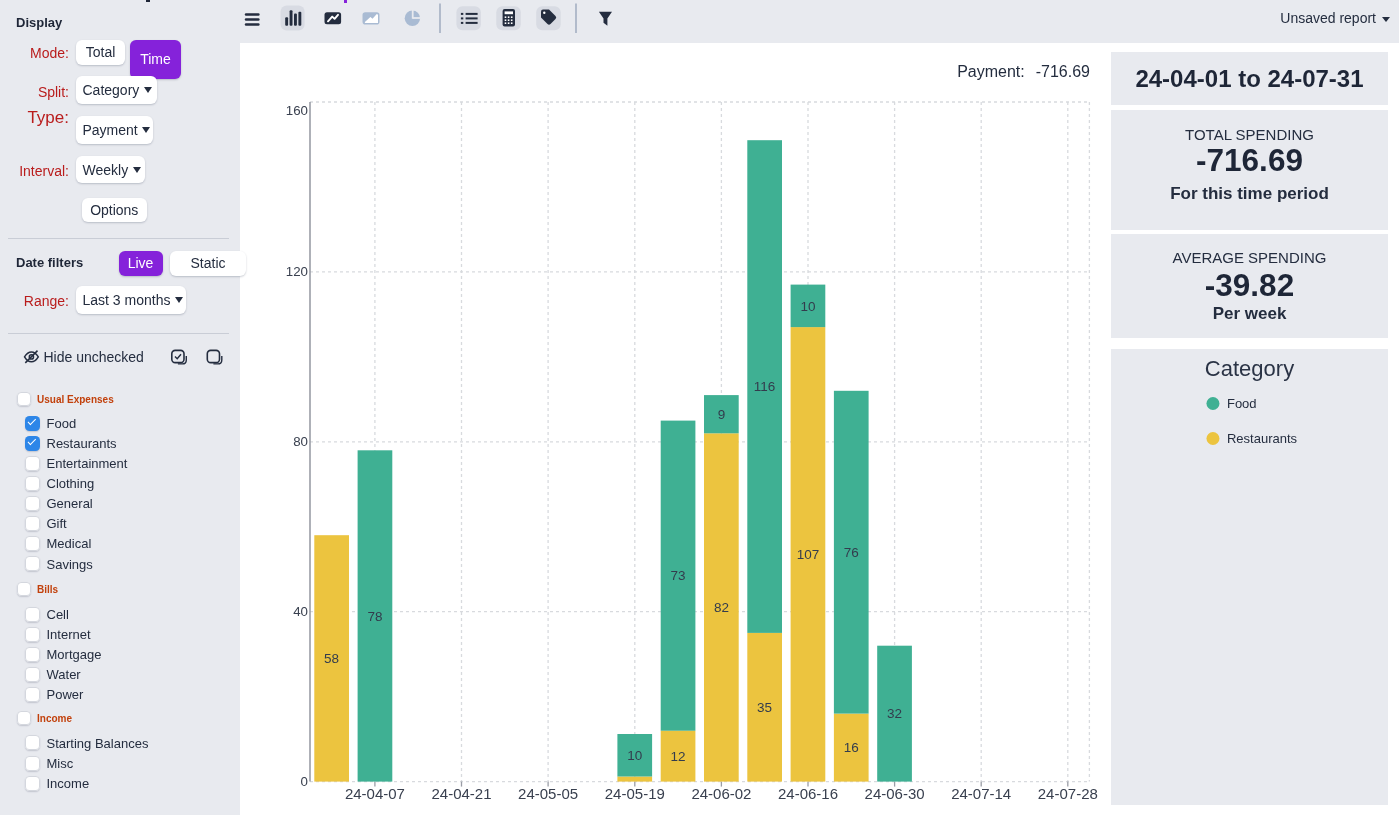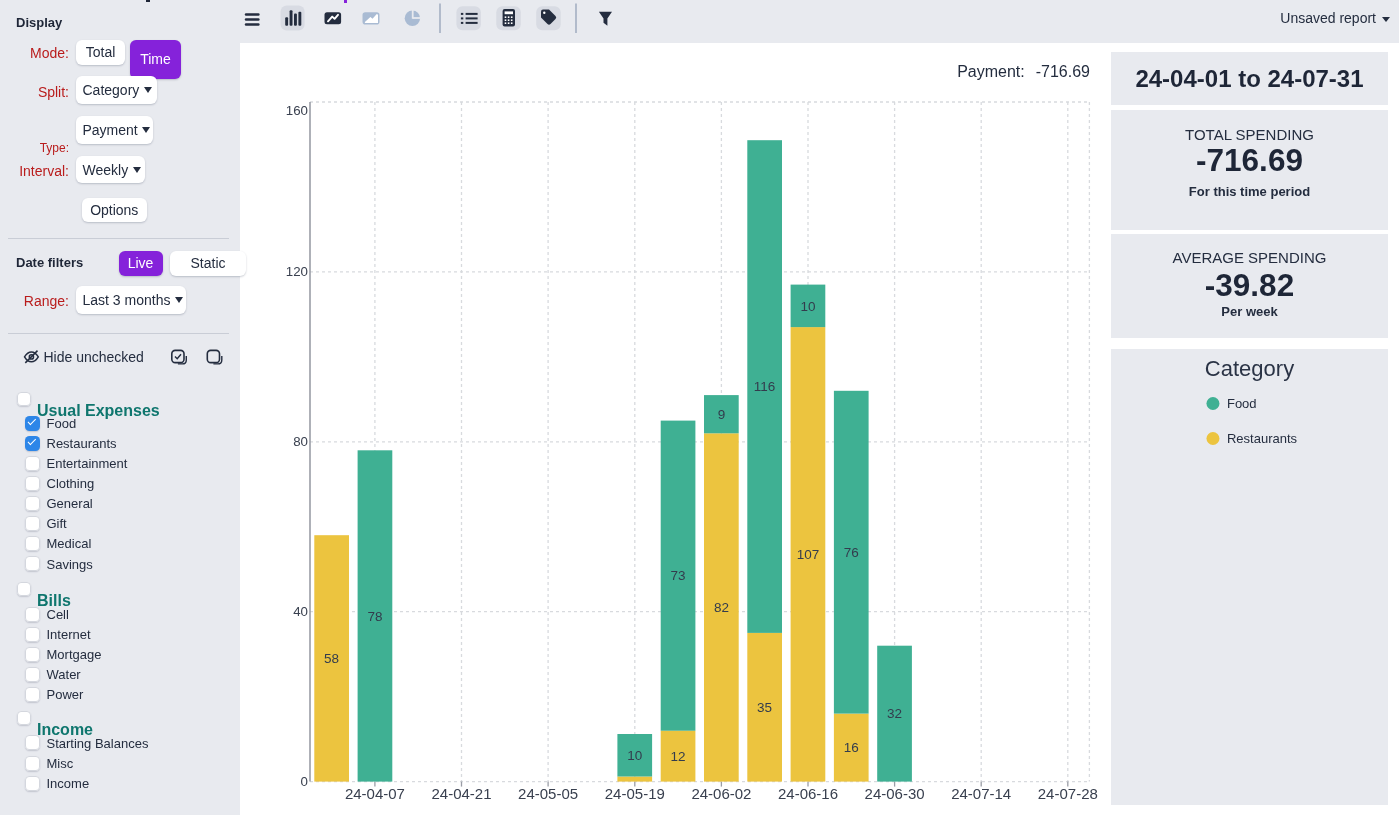--- a/index.html
+++ b/index.html
@@ -17,30 +17,30 @@
   border-top:6.2px solid #242d3f; margin-left:4.5px; }
 .hr { position:absolute; left:8px; width:221px; border-top:1px solid #c9cdd6; }
 .hideu { position:absolute; transform:translateY(-50%); font-size:14px; }
 .cb { position:absolute; width:15px; height:15px; background:#fff; border-radius:4.5px;
   box-shadow:0 0 0 1px #d4d7de inset, 0 1px 1.5px rgba(20,30,60,.18); }
 .cb.hdr { width:14px; height:14px; }
 .cb.on { background:#2d86e8; box-shadow:0 1px 1.5px rgba(20,30,60,.18); }
 .ck { position:absolute; left:3.2px; top:3.5px; width:7.6px; height:4.4px;
   border-left:1.8px solid #fff; border-bottom:1.8px solid #fff; transform:rotate(-45deg); }
 .itxt { position:absolute; transform:translateY(-50%); font-size:13px; }
-.hdrt { font-weight:bold; font-size:16px; color:#0f766e;margin-top:12px; }
+.hdrt { font-weight:bold; font-size:10px; color:#c2410c; }
 #pay { position:absolute; left:840px; top:63px; width:250px; text-align:right; font-size:16px;
   color:#242d3f; }
 #pay b { font-weight:normal; margin-left:11px; }
 .card { position:absolute; left:1111px; width:277px; background:#e8eaef; }
 .c-title { text-align:center; font-weight:bold; font-size:24px; color:#1e2637;
   position:absolute; top:50%; left:0; right:0; transform:translateY(-50%); }
 .c-h { position:absolute; left:0; right:0; text-align:center; font-size:15px; }
 .c-big { position:absolute; left:0; right:0; text-align:center; font-size:31.5px; line-height:31.5px; font-weight:bold; color:#1e2637; }
-.c-sub { position:absolute; left:0; right:0; text-align:center; font-size:13px; font-weight:bold; }
+.c-sub { position:absolute; left:0; right:0; text-align:center; font-size:17px; font-weight:bold; }
 .c-cat { position:absolute; top:7px; left:0; right:0; text-align:center; font-size:22px; color:#2a3345; }
 .leg { position:absolute; top:48.5px; left:50%; transform:translateX(calc(-50% + 2px)); }
 .lrow { display:flex; align-items:center; font-size:13px; height:13px; line-height:13px; white-space:nowrap; }
 .dot { width:13px; height:13px; border-radius:50%; margin-right:8px; flex:0 0 auto; }
 #cut1 { position:absolute; left:146px; top:0; width:4px; height:1.5px; background:#1e2637; }
 #cut2 { position:absolute; left:344px; top:0; width:3px; height:2.5px; background:#8522da; }
 #unsaved { position:absolute; right:9px; top:10px; font-size:14px; color:#242d3f; display:flex; align-items:center; }
 #unsaved .caret { border-left-width:4.5px; border-right-width:4.5px; border-top-width:5px; margin-left:6px; margin-top:2px; }
 </style></head>
 <body>
@@ -93,21 +93,21 @@
 <div id="side">
     <div class="sec" style="left:16px;top:21.6px">Display</div>
     <div class="lab" style="right:171px;top:53.3px;font-size:14px">Mode:</div>
     <div class="btn white" style="left:76px;top:39.8px;width:49px;height:24.9px">Total</div>
     <div class="btn purple" style="left:130px;top:39.8px;width:51px;height:39px">Time</div>
     <div class="lab" style="right:171px;top:92.0px;font-size:14px">Split:</div>
     <div class="btn white dd" style="left:76px;top:76.3px;width:81px;height:27.6px">
       <span>Category</span>
       <span class="caret" style="border-top-color:#242d3f"></span>
     </div>
-    <div class="lab" style="right:171px;top:148px;font-size:12px">Type:</div>
+    <div class="lab" style="right:171px;top:118px;font-size:17px">Type:</div>
     <div class="btn white dd" style="left:76px;top:116.2px;width:77px;height:27.6px">
       <span>Payment</span>
       <span class="caret" style="border-top-color:#242d3f"></span>
     </div>
     <div class="lab" style="right:171px;top:171.0px;font-size:14px">Interval:</div>
     <div class="btn white dd" style="left:76px;top:155.8px;width:68.5px;height:27.6px">
       <span>Weekly</span>
       <span class="caret" style="border-top-color:#242d3f"></span>
     </div>
     <div class="btn white" style="left:82px;top:197.5px;width:64.5px;height:24px">Options</div>

